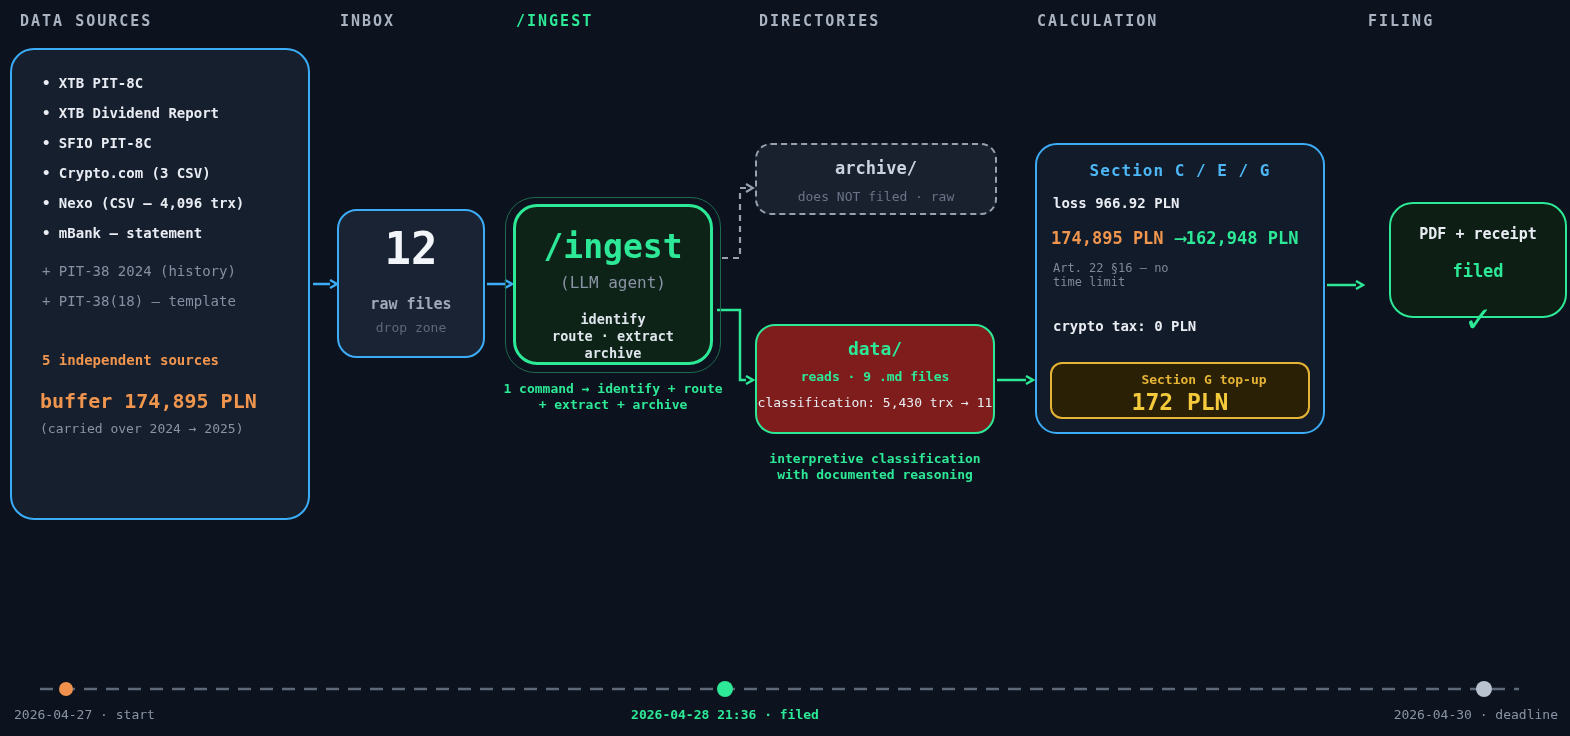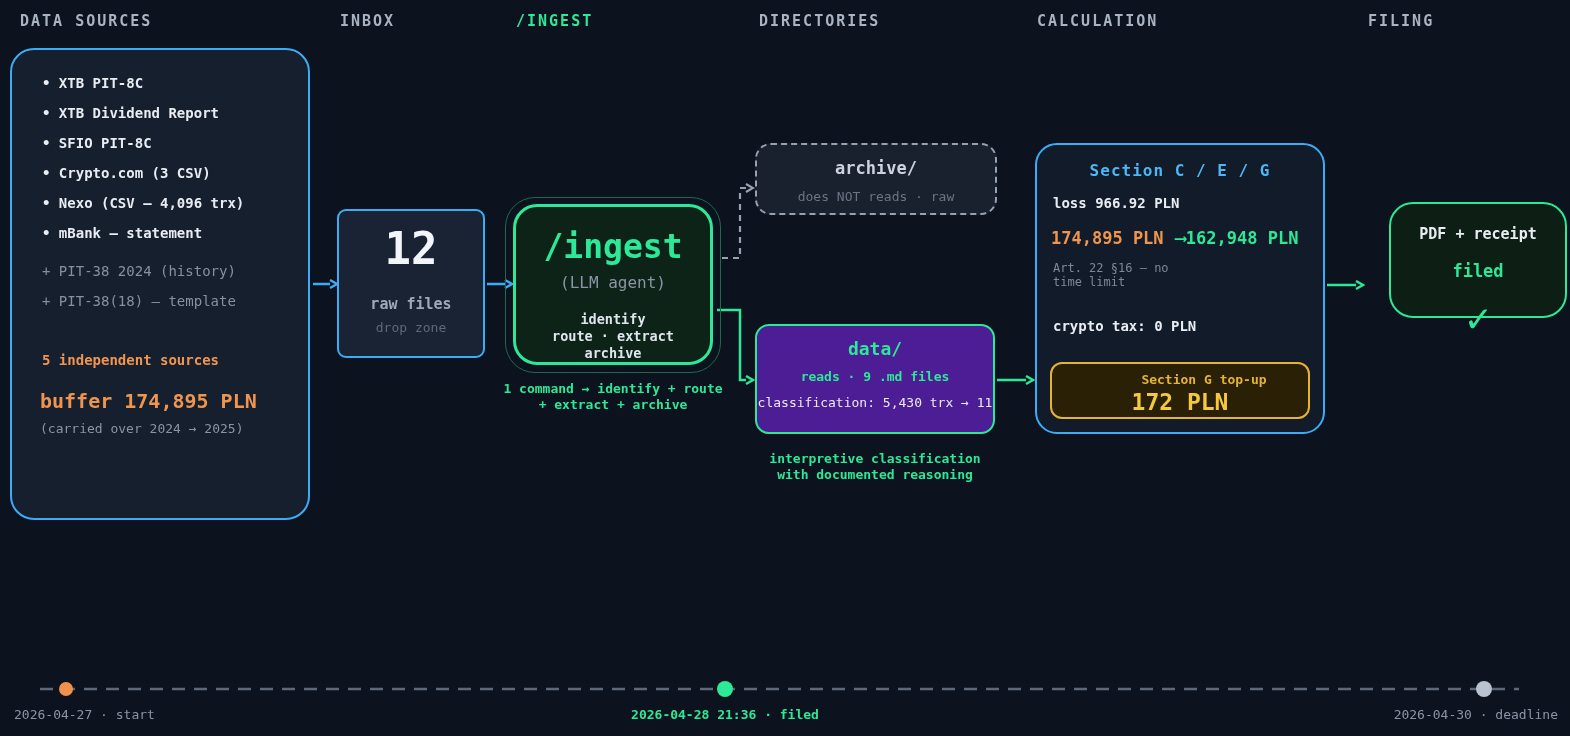--- a/index.html
+++ b/index.html
@@ -28,31 +28,31 @@
   .ctr{text-align:center;left:0;right:0;}
   svg.layer{position:absolute;left:0;top:0;pointer-events:none;}
 
   
   #sources-box{left:10px;top:48px;width:300px;height:472px;border:2px solid var(--blue);border-radius:24px;background:var(--panel);}
   .bullet-line{position:absolute;left:30px;height:30px;line-height:30px;font-size:14px;font-weight:bold;color:var(--white);white-space:nowrap;}
   .bullet-line::before{content:"• ";color:var(--white);}
   .extra-line{position:absolute;left:30px;height:30px;line-height:30px;font-size:14px;color:#8690a2;white-space:nowrap;}
 
   
-  #inbox-box{left:337px;top:209px;width:148px;height:149px;border:2px solid var(--blue);border-radius:9px;background:#1a2333;}
+  #inbox-box{left:337px;top:209px;width:148px;height:149px;border:2px solid var(--blue);border-radius:20px;background:#1a2333;}
 
   
   #ingest-outer{left:505px;top:197px;width:216px;height:176px;border:1px solid var(--green-dim);border-radius:30px;}
   #ingest-box{left:513px;top:204px;width:200px;height:161px;border:3px solid var(--green);border-radius:24px;background:#0d2318;}
 
   
   #archive-box{left:755px;top:143px;width:242px;height:72px;border:2px dashed #99a1b0;border-radius:16px;background:#19212f;}
 
   
-  #data-box{left:755px;top:324px;width:240px;height:110px;border:2px solid var(--green);border-radius:14px;background:#4c1d95;}
+  #data-box{left:755px;top:324px;width:240px;height:110px;border:2px solid var(--green);border-radius:20px;background:#7f1d1d;}
 
   
   #calc-box{left:1035px;top:143px;width:290px;height:291px;border:2px solid var(--blue);border-radius:22px;background:#121b29;}
   #topup-box{position:absolute;left:13px;top:217px;width:260px;height:57px;border:2px solid var(--gold);border-radius:12px;background:#2a2006;}
 
   
   #filing-box{left:1365px;top:202px;width:178px;height:116px;border:2px solid var(--green);border-radius:24px;background:#0d1f15;margin-left:24px;}
 </style>
 </head>
 <body>
@@ -117,21 +117,21 @@
     <div class="abs ctr" style="top:66px;font-size:16px;color:var(--gray);">(LLM agent)</div>
     <div class="abs ctr" style="top:104px;font-size:13.5px;font-weight:bold;color:#dfe5ec;line-height:17px;">identify</div>
     <div class="abs ctr" style="top:121px;font-size:13.5px;font-weight:bold;color:#dfe5ec;line-height:17px;">route · extract</div>
     <div class="abs ctr" style="top:138px;font-size:13.5px;font-weight:bold;color:#dfe5ec;line-height:17px;">archive</div>
   </div>
   <div class="abs" style="left:490px;top:381px;width:246px;text-align:center;font-size:13px;font-weight:bold;color:var(--green);line-height:16px;">1 command → identify + route</div>
   <div class="abs" style="left:490px;top:397px;width:246px;text-align:center;font-size:13px;font-weight:bold;color:var(--green);line-height:16px;">+ extract + archive</div>
 
   <div class="box" id="archive-box">
     <div class="abs ctr" style="top:13px;font-size:17px;font-weight:bold;color:var(--gray-bright);">archive/</div>
-    <div class="abs ctr" style="top:44px;font-size:13px;color:#6a7486;">does NOT reads · raw</div>
+    <div class="abs ctr" style="top:44px;font-size:13px;color:#6a7486;">does NOT filed · raw</div>
   </div>
 
   <div class="box" id="data-box">
     <div class="abs ctr" style="top:12px;font-size:18px;font-weight:bold;color:var(--green);">data/</div>
     <div class="abs ctr" style="top:43px;font-size:13px;font-weight:bold;color:var(--green);">reads · 9 .md files</div>
     <div class="abs ctr" style="top:69px;font-size:13px;font-weight:normal;color:var(--white);">classification: 5,430 trx → 11</div>
   </div>
   <div class="abs" style="left:740px;top:451px;width:270px;text-align:center;font-size:13px;font-weight:bold;color:var(--green);line-height:16px;">interpretive classification</div>
   <div class="abs" style="left:740px;top:467px;width:270px;text-align:center;font-size:13px;font-weight:bold;color:var(--green);line-height:16px;">with documented reasoning</div>
 

